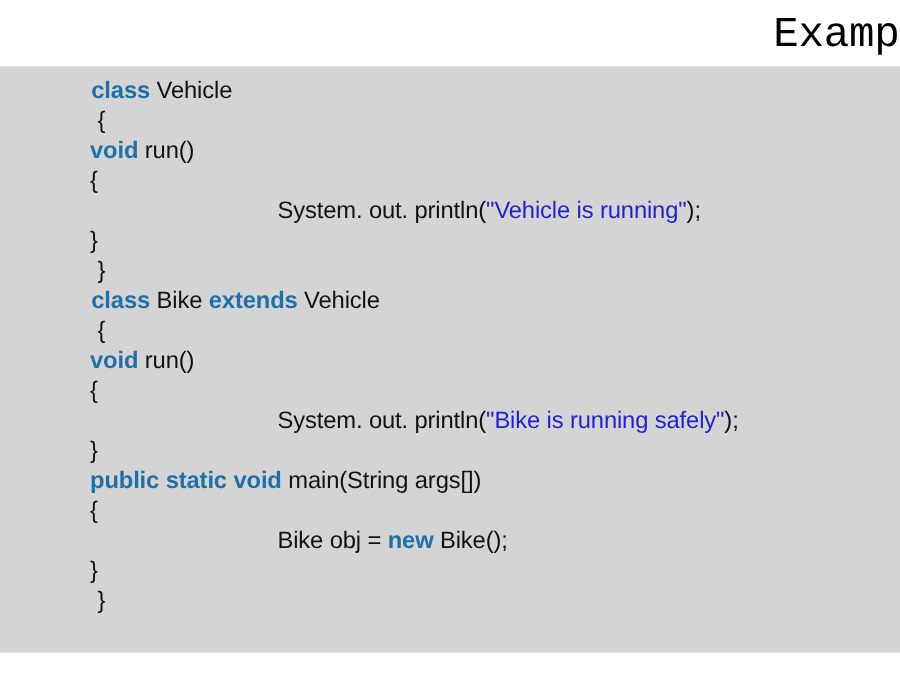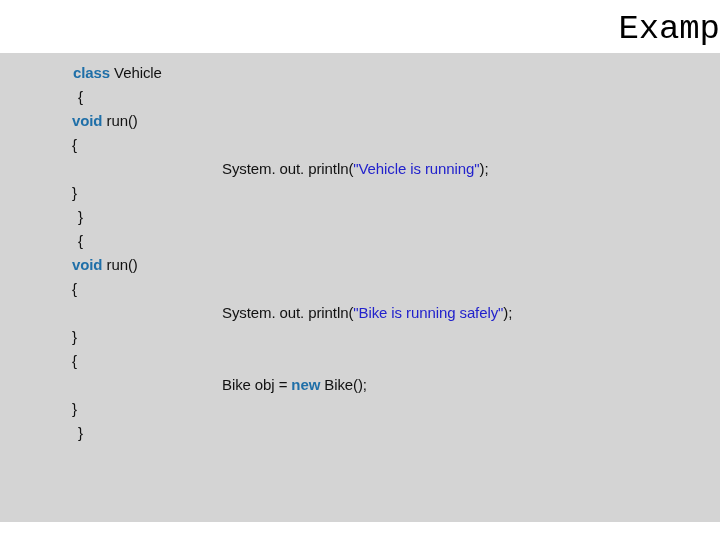--- a/index.html
+++ b/index.html
@@ -46,21 +46,21 @@
     width: 720px;
     height: 469px;
     background: #d4d4d4;
     box-sizing: border-box;
     padding: 8px 0 0 0;
   }
   .code-line {
     height: 24px;
     line-height: 24px;
     font-family: "Liberation Sans", sans-serif;
-    font-size: 15px;
+    font-size: 19px;
     color: #111111;
     white-space: pre;
     letter-spacing: -0.1px;
   }
   
   .ind0 { padding-left: 73px; }
   .ind0b { padding-left: 78px; }
   .ind1 { padding-left: 72px; }
   .ind2 { padding-left: 222px; }
 
@@ -84,24 +84,26 @@
 
   <div class="code-block">
 
   <div class="code-line ind0"><span class="kw">class</span><span class="plain"> Vehicle</span></div>
       <div class="code-line ind0b"><span class="plain">{</span></div>
       <div class="code-line ind1"><span class="kw">void</span><span class="plain"> run()</span></div>
       <div class="code-line ind1"><span class="plain">{</span></div>
       <div class="code-line ind2"><span class="plain">System. out. println(</span><span class="str">"Vehicle is running"</span><span class="plain">);</span></div>
       <div class="code-line ind1"><span class="plain">}</span></div>
       <div class="code-line ind0b"><span class="plain">}</span></div>
+      <div class="code-line ind0"><span class="kw">class</span><span class="plain"> Bike </span><span class="kw">extends</span><span class="plain"> Vehicle</span></div>
       <div class="code-line ind0b"><span class="plain">{</span></div>
       <div class="code-line ind1"><span class="kw">void</span><span class="plain"> run()</span></div>
       <div class="code-line ind1"><span class="plain">{</span></div>
       <div class="code-line ind2"><span class="plain">System. out. println(</span><span class="str">"Bike is running safely"</span><span class="plain">);</span></div>
       <div class="code-line ind1"><span class="plain">}</span></div>
+      <div class="code-line ind1"><span class="kw">public static void</span><span class="plain"> main(String args[])</span></div>
       <div class="code-line ind1"><span class="plain">{</span></div>
       <div class="code-line ind2"><span class="plain">Bike obj = </span><span class="kw">new</span><span class="plain"> Bike();</span></div>
       <div class="code-line ind1"><span class="plain">}</span></div>
       <div class="code-line ind0b"><span class="plain">}</span></div>
     </div>
 
 </div>
 
 </body></html>

